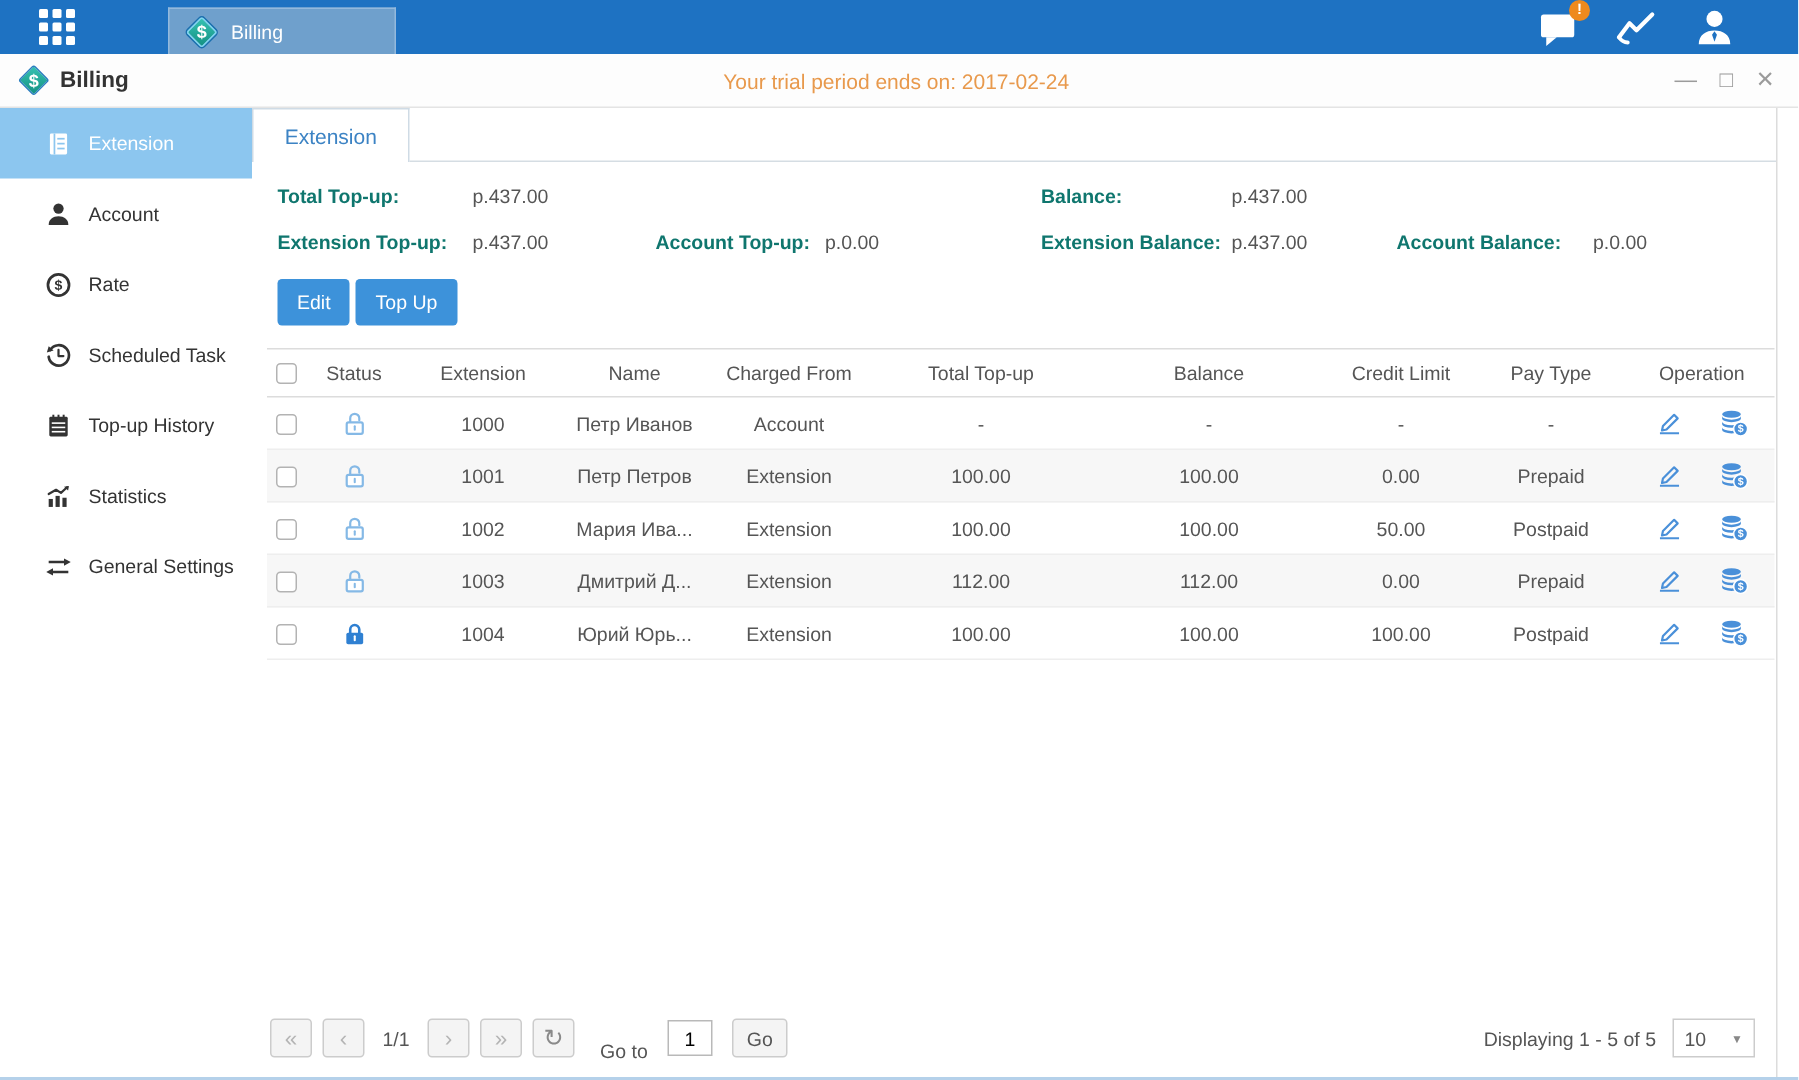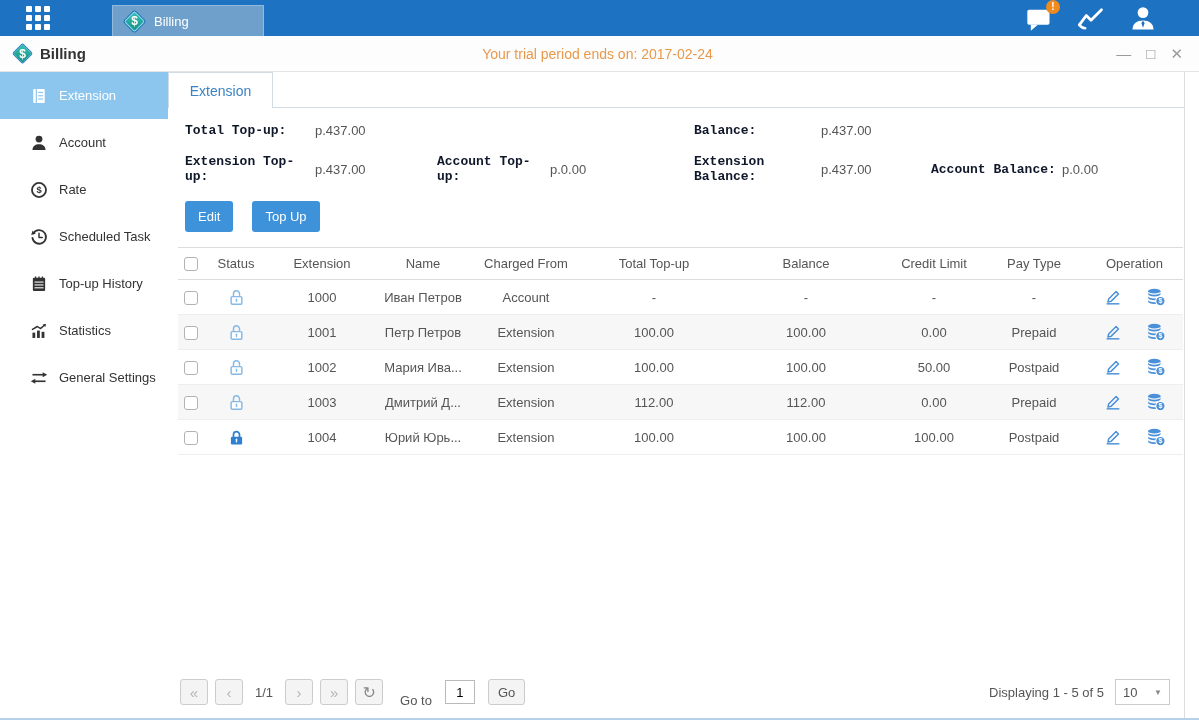--- a/index.html
+++ b/index.html
@@ -54,25 +54,25 @@
   .tabbar { height:36px; display:flex; flex:none; }
   .tab { width:105px; border:1px solid #cfdbe5; border-bottom:none; background:#fff;
          color:#3c83c4; font-size:14px; display:flex; align-items:center; justify-content:center;
          cursor:pointer; }
   .tabbar-rest { flex:1; border-bottom:1px solid #d5dde3; }
 
   
   .summary { display:flex; padding:15px 0 0 17px; font-size:13px; flex:none; }
   .sum-left  { width:509px; display:grid; grid-template-columns:130px 122px 113px 1fr; row-gap:16px; align-items:center; }
   .sum-right { flex:1; display:grid; grid-template-columns:127px 110px 131px 1fr; row-gap:16px; align-items:center; }
-  .lbl { font-weight:bold; color:#0f172a;font-family:Liberation Mono, monospace; }
+  .lbl { font-weight:bold; color:#0f766e; }
   .val { color:#555; }
 
   
-  .actions { padding:17px 0 0 17px; display:flex; gap:19px; flex:none; }
+  .actions { padding:17px 0 0 17px; display:flex; gap:4px; flex:none; }
   .btn { background:#3d92da; color:#fff; border:none; font-size:13px; padding:8px 13px;
          border-radius:3px; cursor:pointer; font-family:inherit; }
 
   
   .table-wrap { margin:15px 0 0 10px; flex:none; }
   table { border-collapse:collapse; width:1005px; table-layout:fixed; font-size:13px; color:#555; }
   thead th { border-top:1px solid #dcdcdc; border-bottom:1px solid #dcdcdc; height:32px;
              font-weight:normal; color:#555; text-align:center; }
   tbody td { height:35px; text-align:center; border-bottom:1px solid #eeeeee; }
   tbody tr:nth-child(even) { background:#f7f7f7; }
@@ -306,21 +306,21 @@
             <span class="lock unlocked">
               <svg class="lock-open" viewBox="0 0 22 22">
                 <path d="M7.5 10 V6.8 a3.5 3.5 0 0 1 7 0 V8.3" fill="none" stroke="#85b9e6" stroke-width="1.7" stroke-linecap="round"></path>
                 <rect x="4.8" y="10" width="12.4" height="8.8" rx="1.4" fill="#fff" stroke="#85b9e6" stroke-width="1.7"></rect>
                 <line x1="11" y1="13" x2="11" y2="15.6" stroke="#85b9e6" stroke-width="1.6" stroke-linecap="round"></line>
               </svg>
               
             </span>
           </td>
           <td>1000</td>
-          <td>Иван Петров</td>
+          <td>Петр Иванов</td>
           <td>Account</td>
           <td>-</td>
           <td>-</td>
           <td>-</td>
           <td>-</td>
           <td class="op-cell">
             <svg viewBox="0 0 22 22">
               <line x1="4" y1="18.5" x2="18" y2="18.5" stroke="#4a90d9" stroke-width="1.6"></line>
               <path d="M6.2 13.2 L14.4 5 l2.6 2.6 L8.8 15.8 L5.5 16.5 z" fill="none" stroke="#4a90d9" stroke-width="1.6" stroke-linejoin="round"></path>
             </svg>

